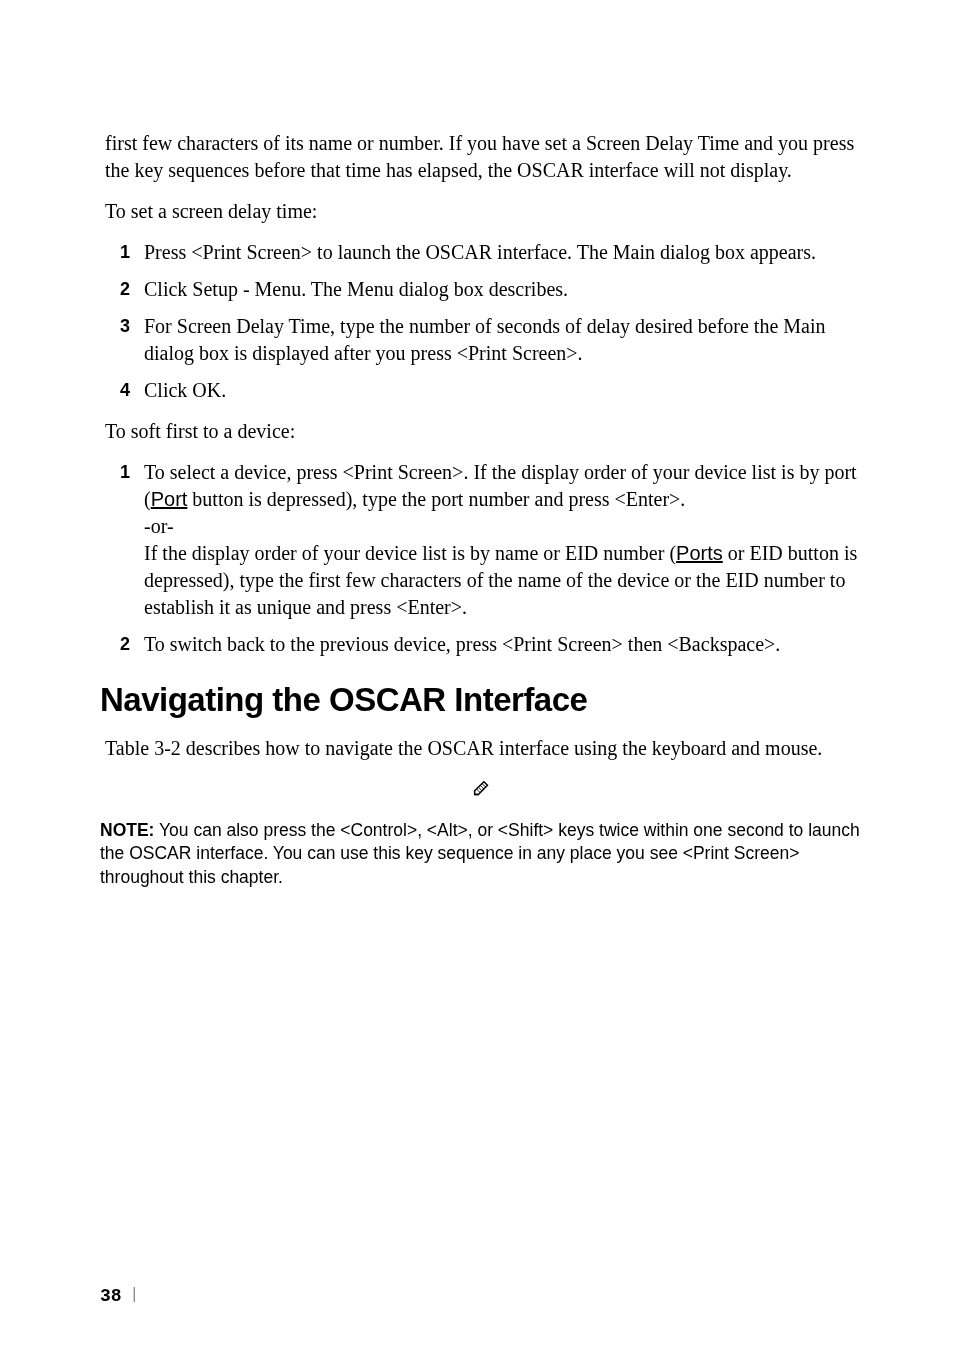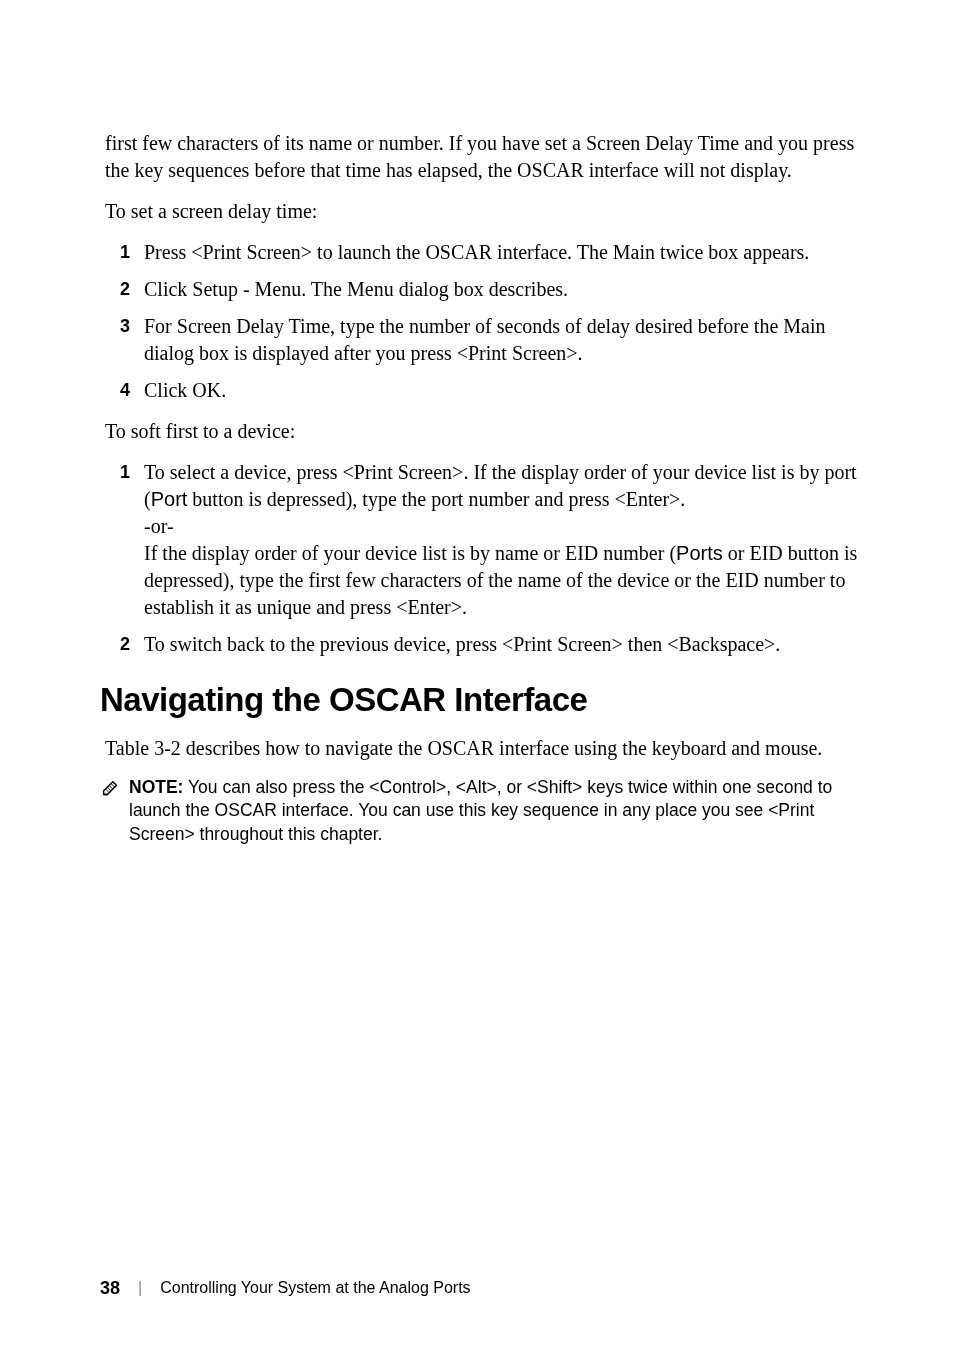--- a/index.html
+++ b/index.html
@@ -38,78 +38,80 @@
     line-height: 1.5;
   }
   ol.steps li .step-body {
     flex: 1;
   }
   .bold {
     font-weight: normal;
   }
   .sans {
     font-family: Arial, Helvetica, sans-serif;
+    text-decoration: underline;
   }
   h1.heading {
     font-family: Arial, Helvetica, sans-serif;
     font-weight: 900;
     font-size: 33px;
     margin: 20px 0 12px 0;
     letter-spacing: -0.5px;
   }
   .note-row {
     display: flex;
-    gap: 7px;
+    gap: 19px;
     margin-top: 8px;
+    flex-direction: column;
   }
   .note-icon {
     min-width: 22px;
     height: 22px;
     flex-shrink: 0;
     margin-top: 2px;
   }
   .note-text {
     font-family: Arial, Helvetica, sans-serif;
     font-size: 17.5px;
     line-height: 1.35;
     flex: 1;
   }
   .note-label {
     font-weight: 900;
   }
   .footer {
     position: absolute;
-    bottom: 52px;
+    bottom: 44px;
     left: 100px;
-    font-family: Liberation Sans, sans-serif;
+    font-family: Liberation Mono, monospace;
     font-size: 16px;
     display: flex;
     align-items: center;
-    gap: 18px;
+    gap: 8px;
   }
   .page-num {
     font-weight: 900;
     font-size: 18px;
   }
   .footer-sep {
     color: #888;
   }
 </style>
 </head>
 <body>
 
 <p class="para">first few characters of its name or number. If you have set a Screen Delay Time and you press the key sequences before that time has elapsed, the OSCAR interface will not display.</p>
 
 <p class="para">To set a screen delay time:</p>
 
 <ol class="steps">
   <li>
     <span class="num">1</span>
     <span class="step-body">
-      <span>Press &lt;Print Screen&gt; to launch the OSCAR interface. The </span><span class="bold">Main</span><span> twice box appears.</span>
+      <span>Press &lt;Print Screen&gt; to launch the OSCAR interface. The </span><span class="bold">Main</span><span> dialog box appears.</span>
     </span>
   </li>
   <li>
     <span class="num">2</span>
     <span class="step-body">
       <span>Click </span><span class="bold">Setup - Menu</span><span>. The </span><span class="bold">Menu</span><span> dialog box describes.</span>
     </span>
   </li>
   <li>
     <span class="num">3</span>
@@ -165,14 +167,13 @@
     <path d="M6 12 L10 16" stroke="#000" stroke-width="1"></path>
   </svg>
   <div class="note-text">
     <span class="note-label">NOTE:</span><span> You can also press the &lt;Control&gt;, &lt;Alt&gt;, or &lt;Shift&gt; keys twice within one second to launch the OSCAR interface. You can use this key sequence in any place you see &lt;Print Screen&gt; throughout this chapter.</span>
   </div>
 </div>
 
 <div class="footer">
   <span class="page-num">38</span>
   <span class="footer-sep">|</span>
-  <span>Controlling Your System at the Analog Ports</span>
 </div>
 
 </body></html>

